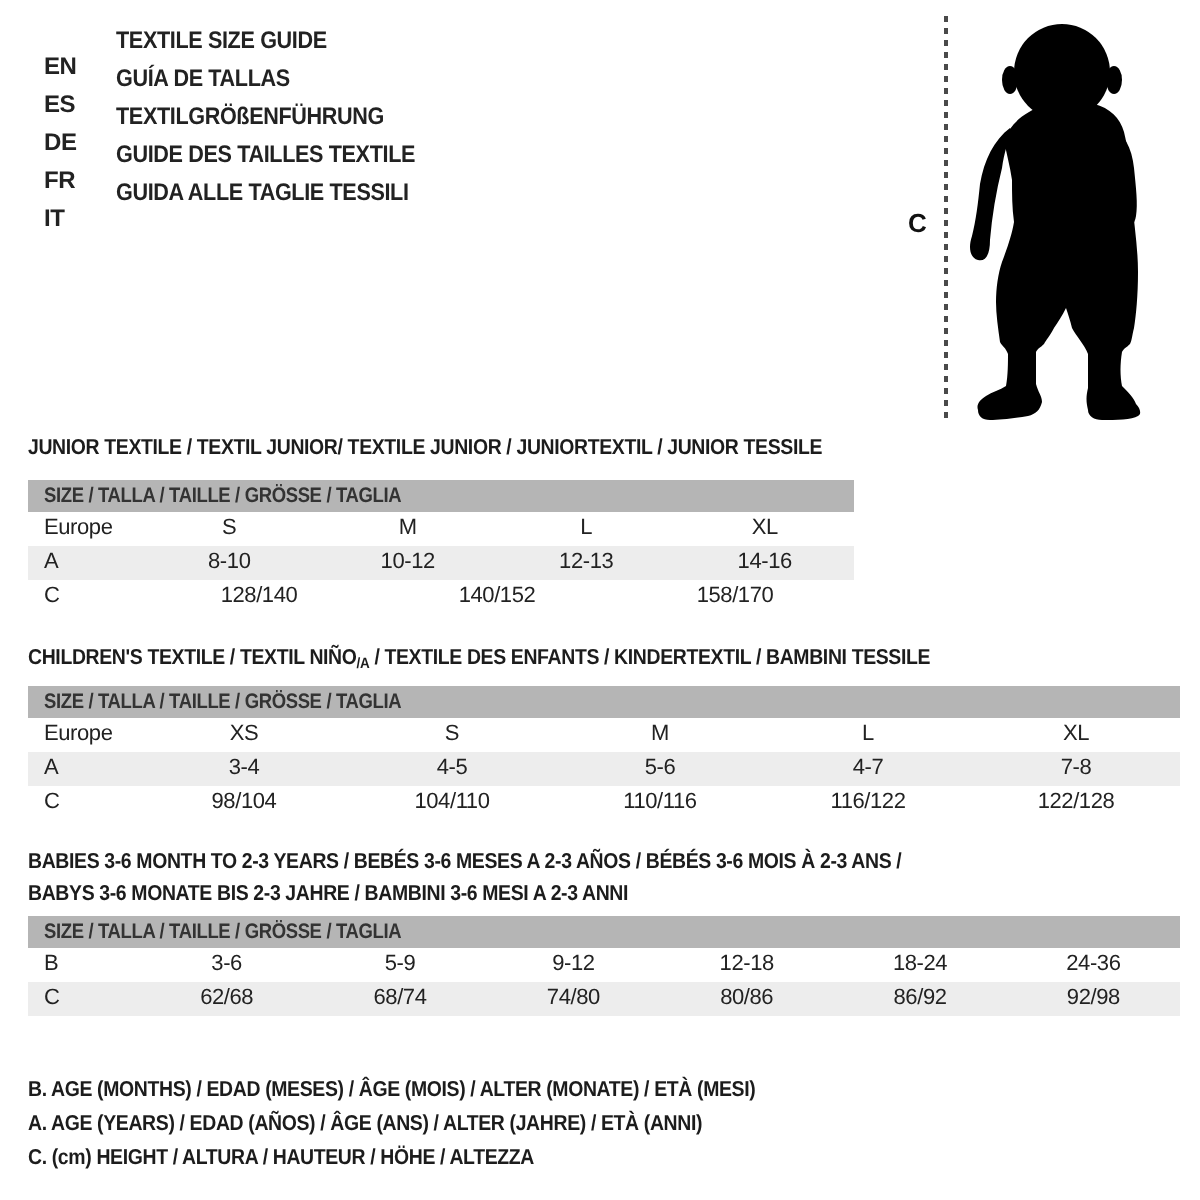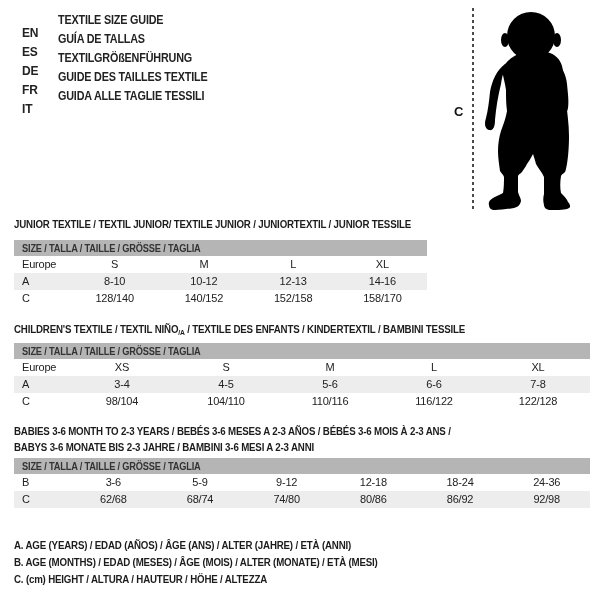--- a/index.html
+++ b/index.html
@@ -105,21 +105,20 @@
       <div class="cell rowlabel">A</div>
       <div class="cell">8-10</div>
       <div class="cell">10-12</div>
       <div class="cell">12-13</div>
       <div class="cell">14-16</div>
     </div>
     <div class="trow">
       <div class="cell rowlabel">C</div>
       <div class="cell">128/140</div>
       <div class="cell">140/152</div>
-      <div class="cell">152/158</div>
       <div class="cell">158/170</div>
     </div>
   </div>
 
   <div class="heading" style="top:321px;">
     <span class="sx"><span>CHILDREN'S TEXTILE / TEXTIL NIÑO</span><span class="sub">/A</span><span> / TEXTILE DES ENFANTS / KINDERTEXTIL / BAMBINI TESSILE</span></span>
   </div>
   <div class="sizetable" style="top:343px;width:576px;">
     <div class="thead">
       <span class="sx">SIZE / TALLA / TAILLE / GRÖSSE / TAGLIA</span>
@@ -130,21 +129,21 @@
       <div class="cell">S</div>
       <div class="cell">M</div>
       <div class="cell">L</div>
       <div class="cell">XL</div>
     </div>
     <div class="trow alt">
       <div class="cell rowlabel">A</div>
       <div class="cell">3-4</div>
       <div class="cell">4-5</div>
       <div class="cell">5-6</div>
-      <div class="cell">6-6</div>
+      <div class="cell">4-7</div>
       <div class="cell">7-8</div>
     </div>
     <div class="trow">
       <div class="cell rowlabel">C</div>
       <div class="cell">98/104</div>
       <div class="cell">104/110</div>
       <div class="cell">110/116</div>
       <div class="cell">116/122</div>
       <div class="cell">122/128</div>
     </div>
@@ -172,18 +171,18 @@
       <div class="cell">62/68</div>
       <div class="cell">68/74</div>
       <div class="cell">74/80</div>
       <div class="cell">80/86</div>
       <div class="cell">86/92</div>
       <div class="cell">92/98</div>
     </div>
   </div>
 
   <div class="footnotes">
+    <div class="fnote"><span class="sx">B. AGE (MONTHS) / EDAD (MESES) / ÂGE (MOIS) / ALTER (MONATE) / ETÀ (MESI)</span></div>
     <div class="fnote"><span class="sx">A. AGE (YEARS) / EDAD (AÑOS) / ÂGE (ANS) / ALTER (JAHRE) / ETÀ (ANNI)</span></div>
-    <div class="fnote"><span class="sx">B. AGE (MONTHS) / EDAD (MESES) / ÂGE (MOIS) / ALTER (MONATE) / ETÀ (MESI)</span></div>
     <div class="fnote"><span class="sx">C. (cm) HEIGHT / ALTURA / HAUTEUR / HÖHE / ALTEZZA</span></div>
   </div>
 
 </div>
 
 </body></html>

